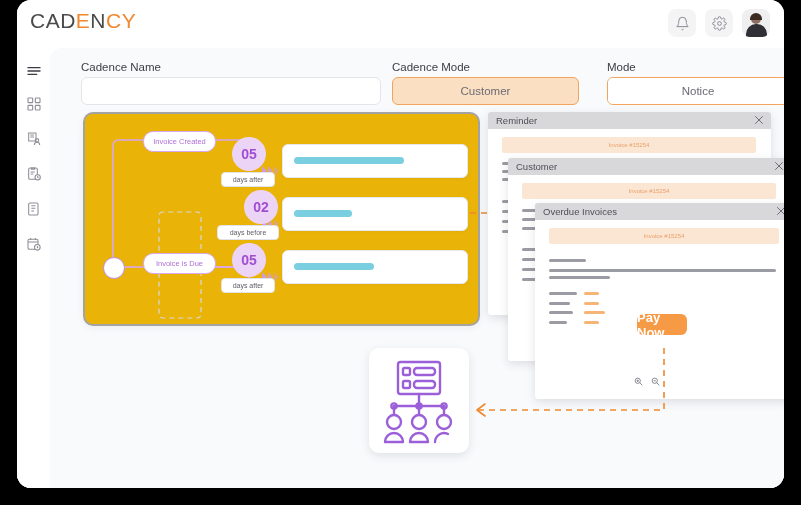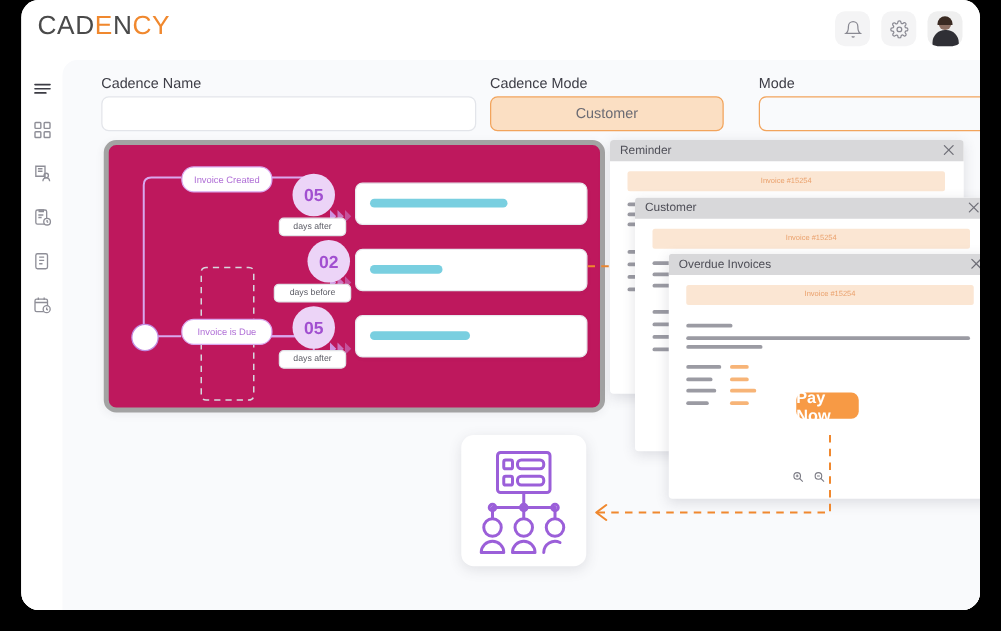--- a/index.html
+++ b/index.html
@@ -39,22 +39,22 @@
   .pillbox{position:absolute;height:28px;border:1px solid #f2a45c;border-radius:6px;background:#fbdfc3;
            box-sizing:border-box;display:flex;align-items:center;justify-content:center;
            font-size:11.5px;color:#6b6b73;}
   .toggle{position:absolute;height:28px;border:1px solid #f2a45c;border-radius:6px;overflow:hidden;
           box-sizing:border-box;display:flex;}
   .toggle div{flex:1;display:flex;align-items:center;justify-content:center;font-size:11.5px;color:#6b6b73;}
   .tg-on{background:#fbdfc3;}
   .tg-off{background:#ffffff;}
 
   
-  .flowcard{position:absolute;left:33px;top:64px;width:393px;height:210px;background:#be185d;
-            border:4px solid #a3a3a3;border-radius:10px;box-shadow:0 2px 7px rgba(70,70,90,.07);}
+  .flowcard{position:absolute;left:33px;top:64px;width:393px;height:210px;background:#eab308;
+            border:2px solid #a3a3a3;border-radius:10px;box-shadow:0 2px 7px rgba(70,70,90,.07);}
   .flowsvg{position:absolute;left:0;top:0;}
   .node{position:absolute;height:19px;border:1.4px solid #d9a7ee;border-radius:10px;background:#fff;
         display:flex;align-items:center;justify-content:center;font-size:7.5px;color:#b06fd6;}
   .daycircle{position:absolute;width:34px;height:34px;border-radius:50%;background:#ecd4f7;
              display:flex;align-items:center;justify-content:center;font-size:14px;font-weight:700;color:#a14fd0;}
   .daylabel{position:absolute;height:15px;border:1px solid #e2e3e8;border-radius:4px;background:#fff;
             display:flex;align-items:center;justify-content:center;font-size:7px;color:#5d5d66;padding:0 4px;}
   .msgbox{position:absolute;height:32px;background:#fff;border:1px solid #e8e9ee;border-radius:6px;
           box-shadow:0 1px 3px rgba(70,70,90,.05);}
   .tealbar{position:absolute;height:7px;border-radius:4px;background:#79cfe0;}
@@ -168,20 +168,21 @@
         <div class="label" style="left:31px;top:13px">Cadence Name</div>
         <input class="inputbox" style="left: 31px; top: 29px; width: 300px; padding: 0px 8px; font-size: 11.5px; color: rgb(61, 61, 70); font-family: &quot;Liberation Sans&quot;, sans-serif;" value="">
 
         <div class="label" style="left:342px;top:13px">Cadence Mode</div>
         <div class="pillbox" style="left:342px;top:29px;width:187px">
           <span>Customer</span>
         </div>
 
         <div class="label" style="left:557px;top:13px">Mode</div>
         <div class="toggle" style="left:557px;top:29px;width:182px">
+          <div class="tg-off">Notice</div>
         </div>
 
         <div class="flowcard">
           <svg class="flowsvg" width="393" height="210">
             <g fill="none" stroke="#d9a7ee" stroke-width="1.6">
               <path d="M28 153 L28 32 Q28 26 34 26 L58 26"></path>
               <path d="M28 153 L58 153"></path>
               <path d="M129 26 L158 26 Q164 26 164 32 L164 40"></path>
               <path d="M129 153 L158 153 Q164 153 164 147 L164 132"></path>
               <path d="M129 153 L158 153 Q164 153 164 159 L164 170"></path>

